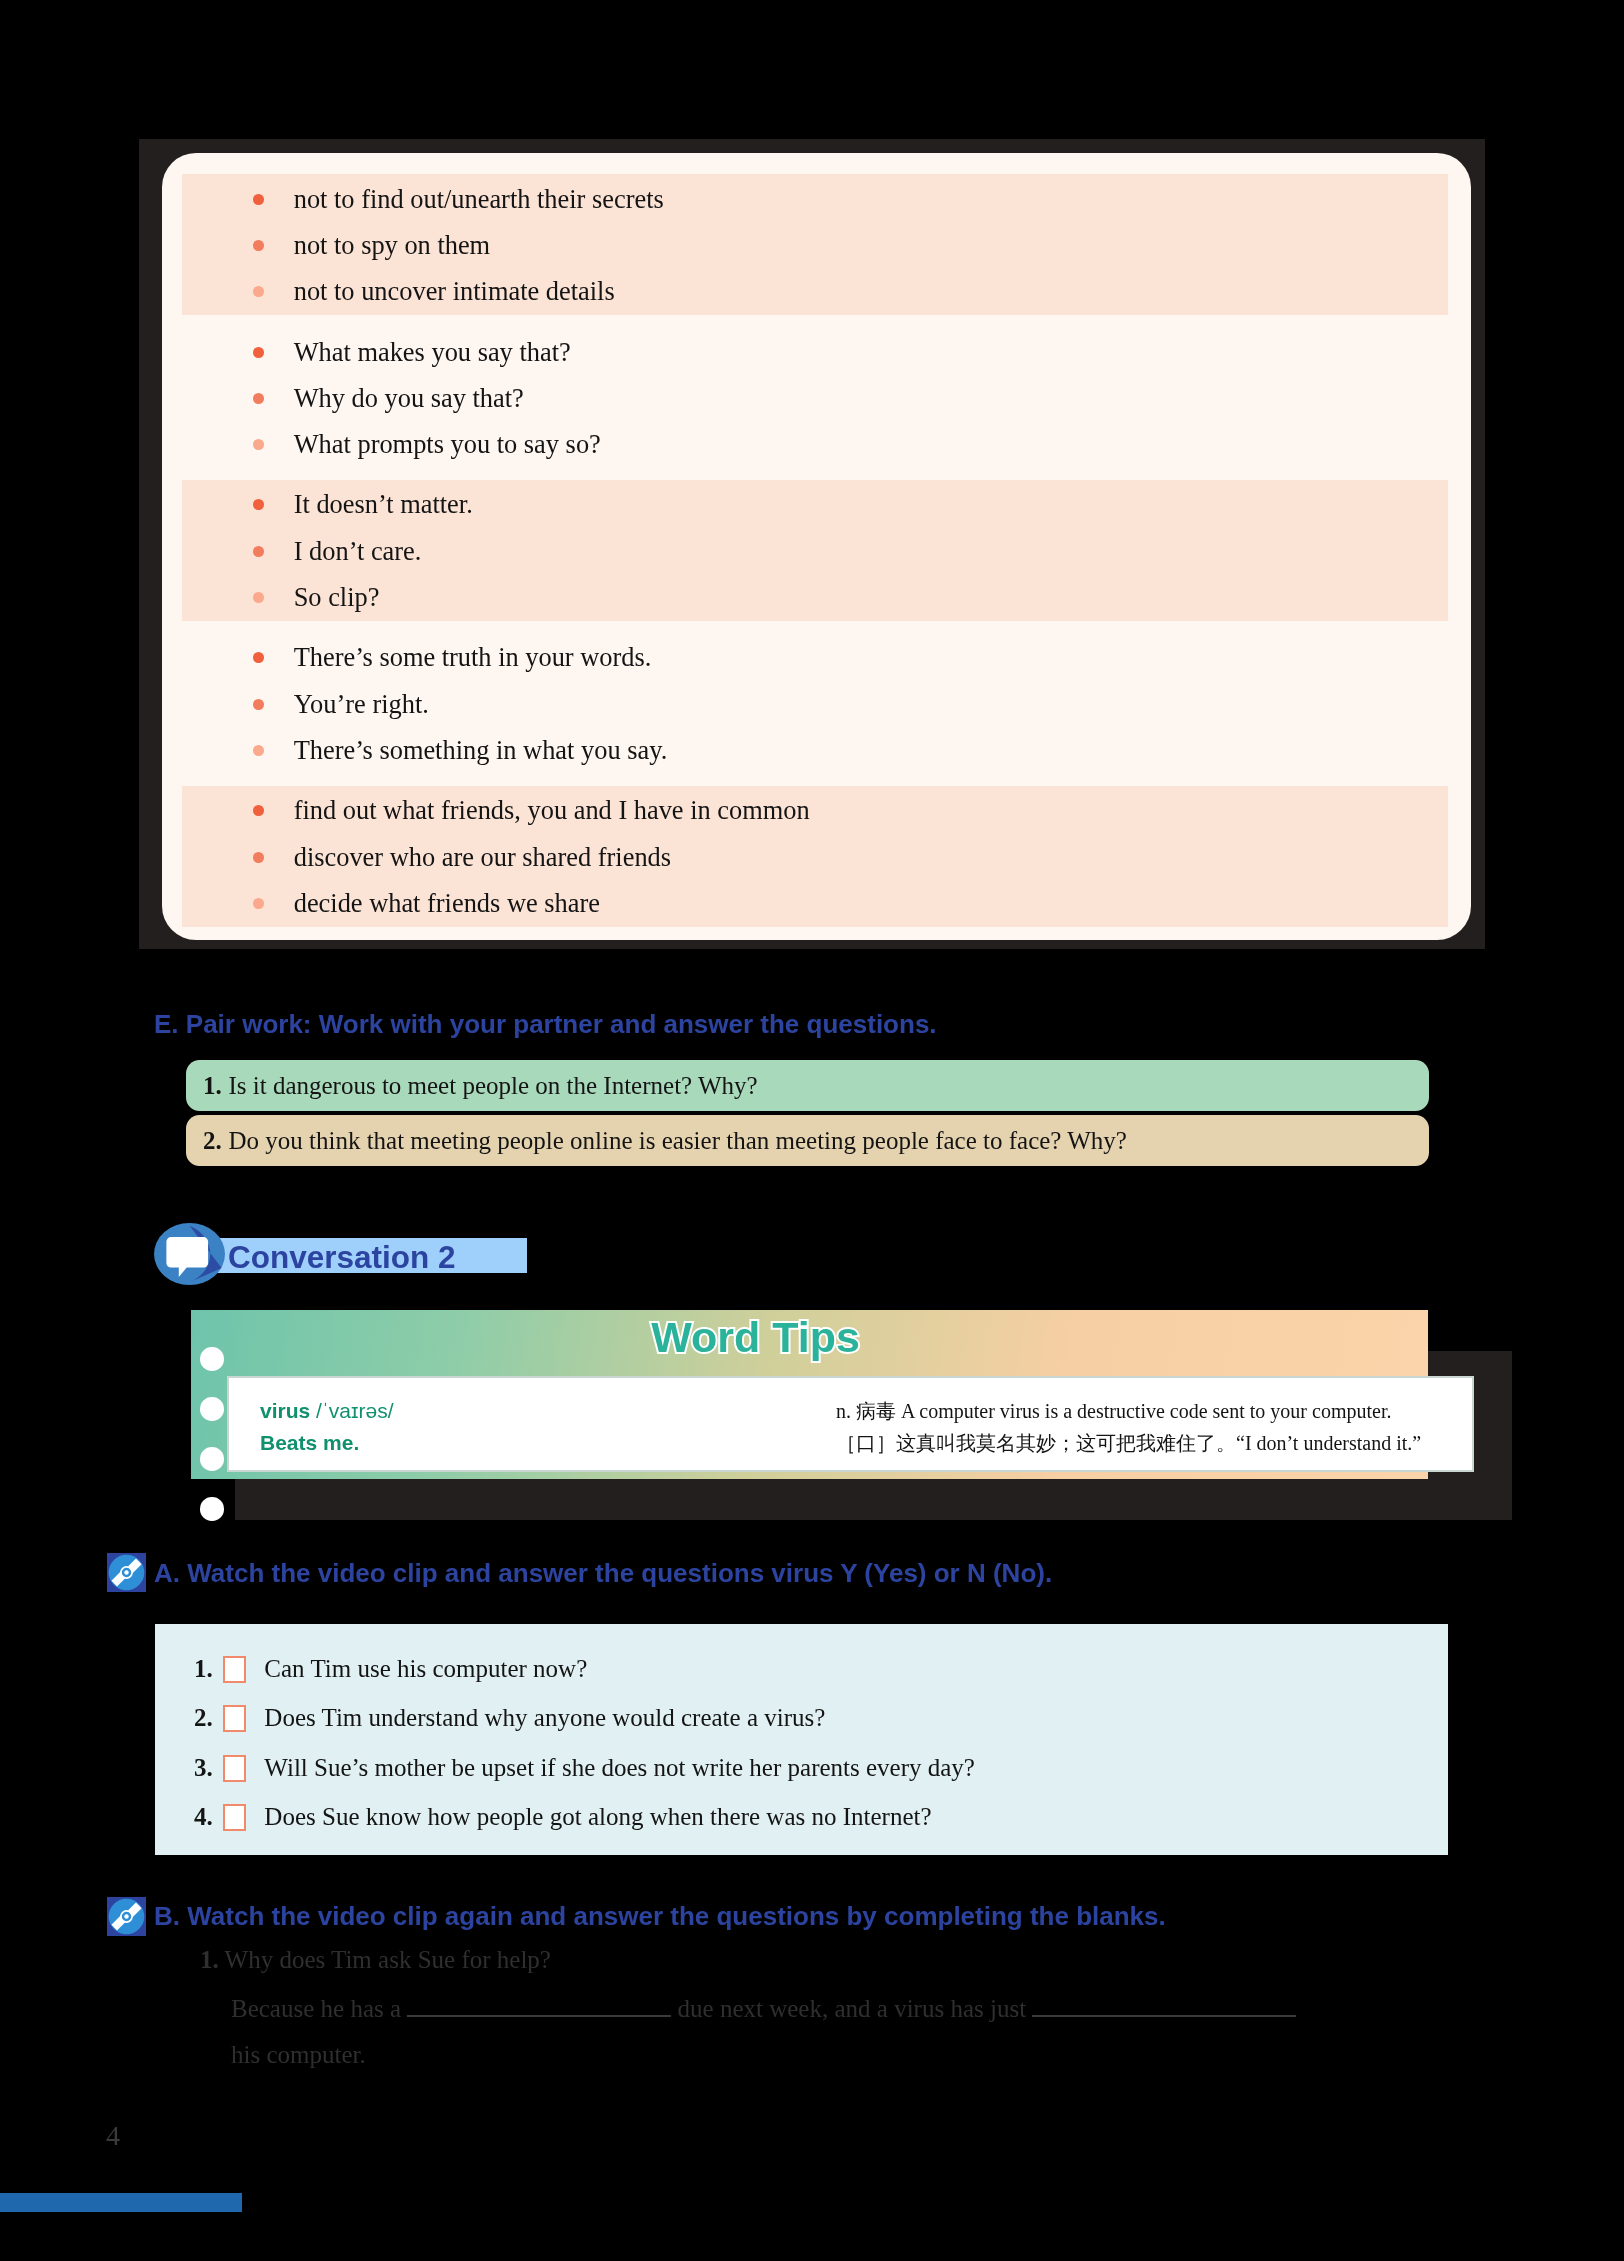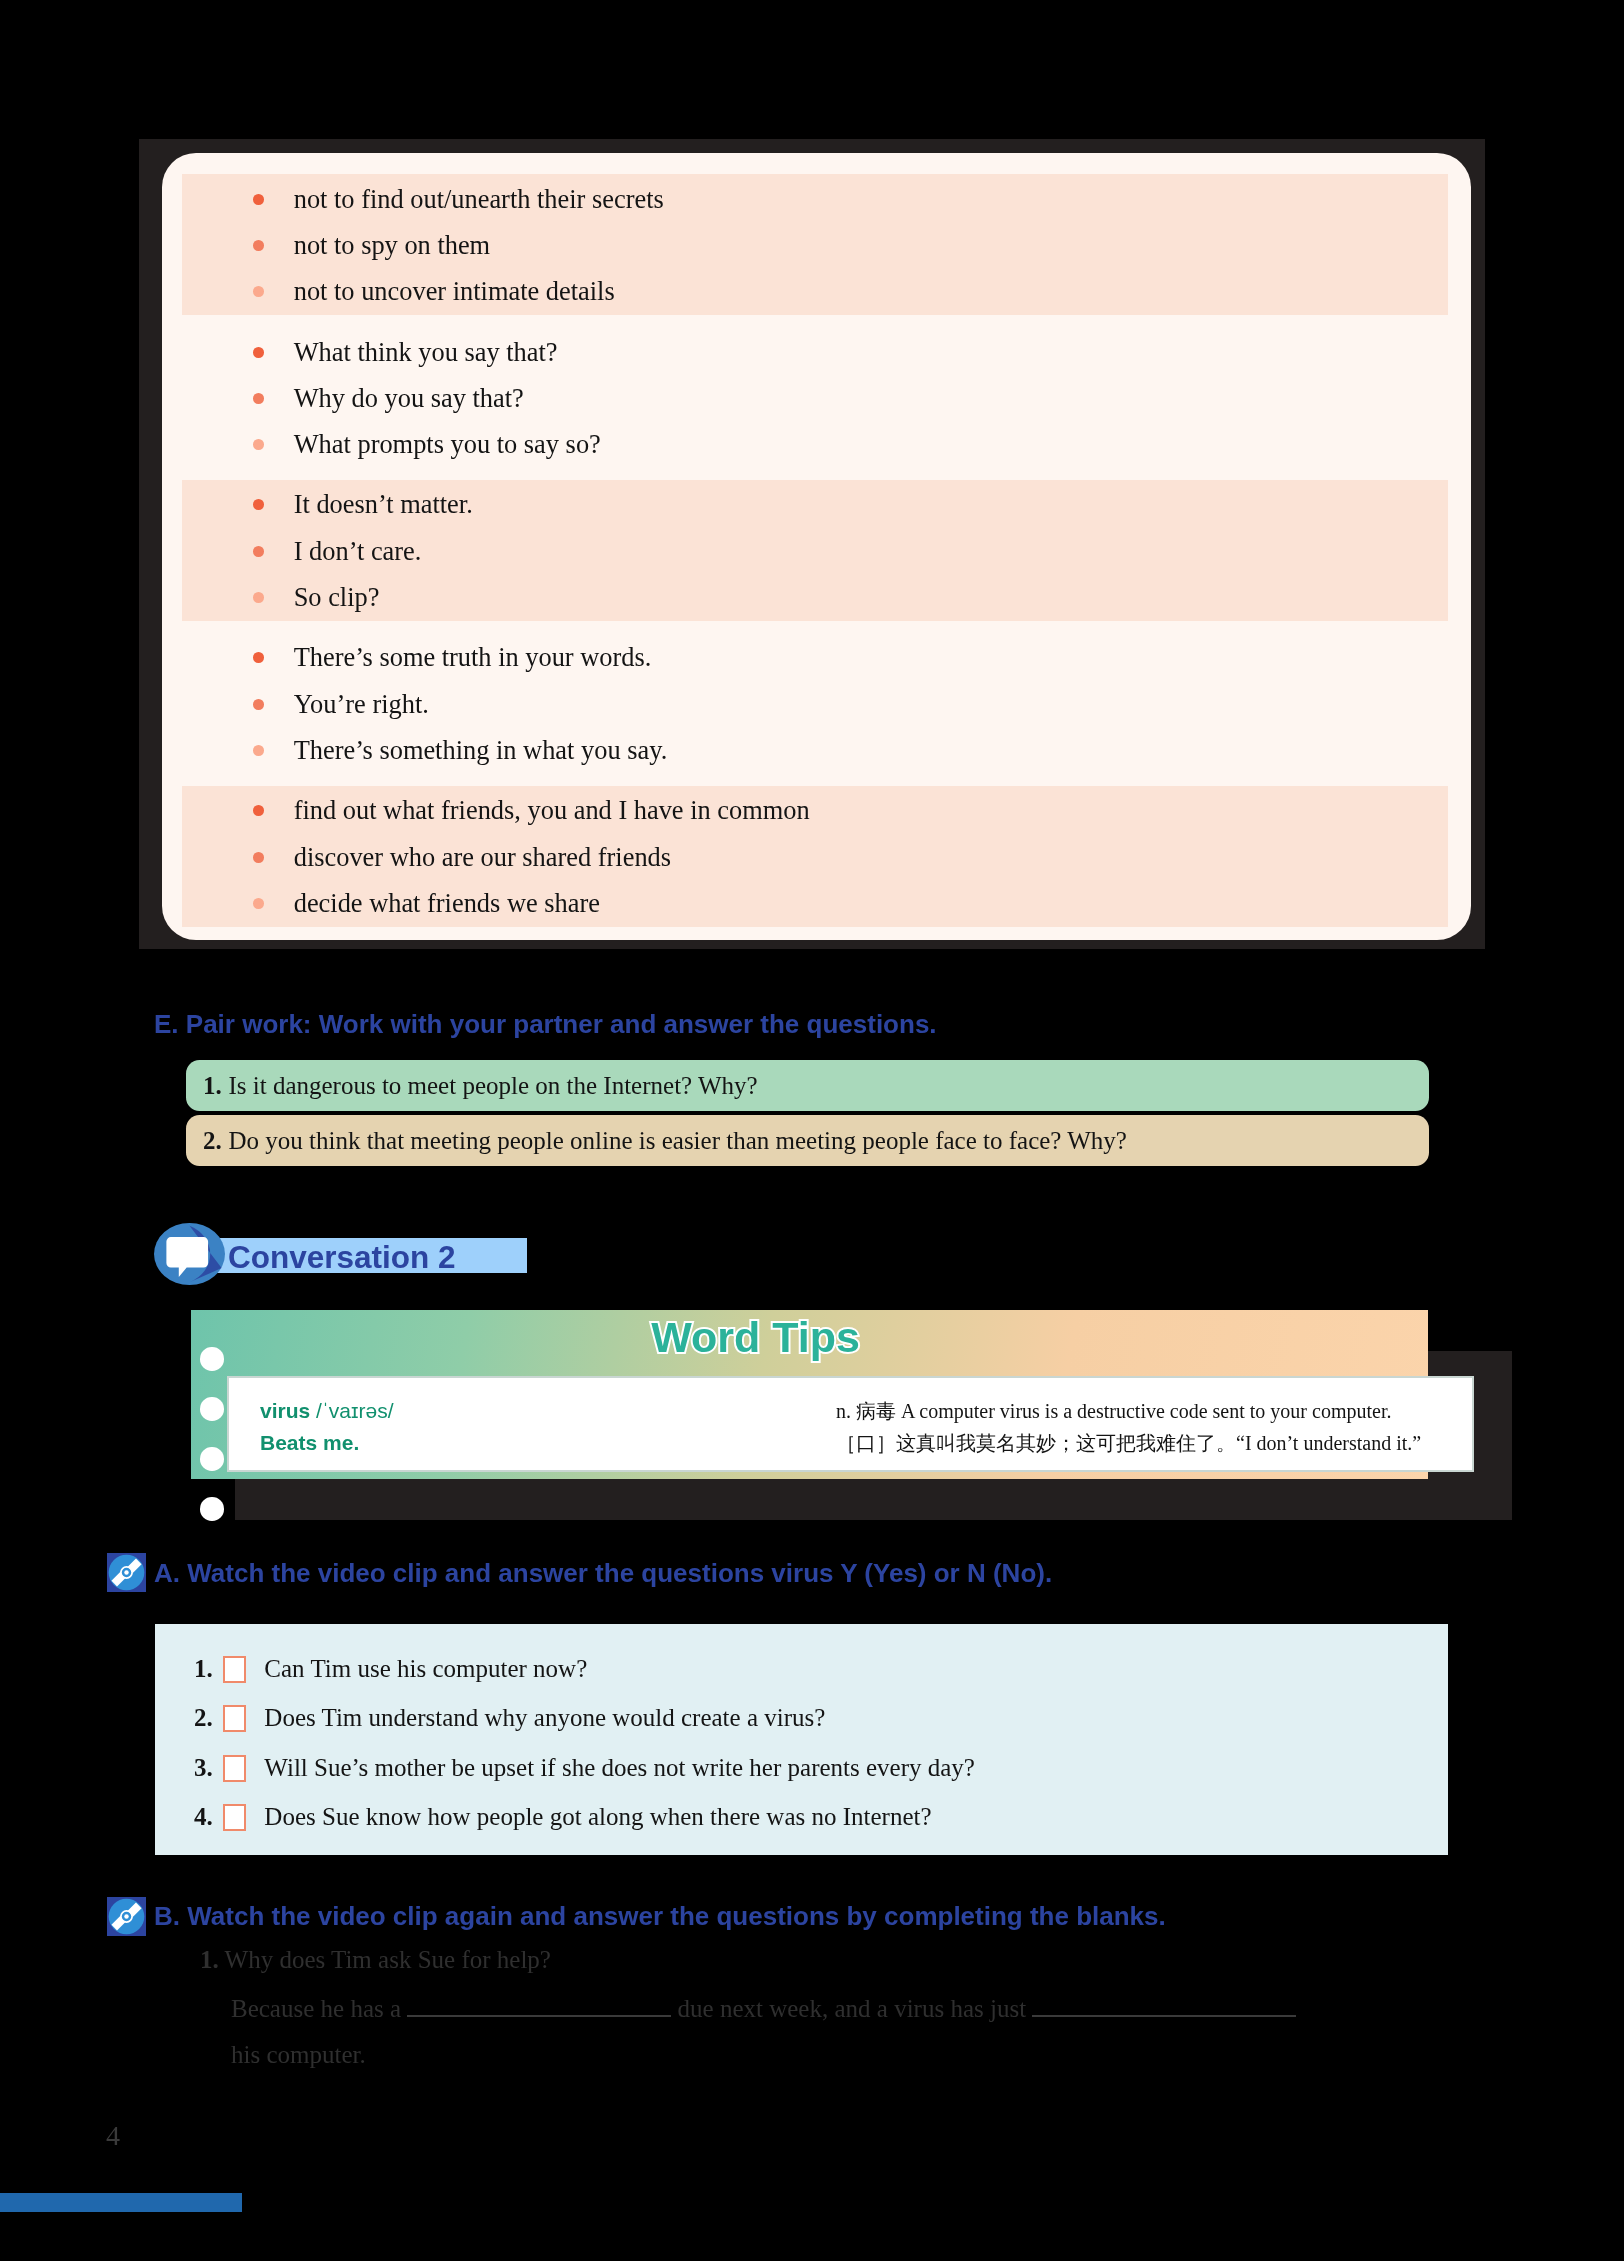--- a/index.html
+++ b/index.html
@@ -153,21 +153,21 @@
       <div class="bline" style="top: 232px;">
         <span class="bdot o2"></span>
         <span>not to spy on them</span>
       </div>
       <div class="bline" style="top: 278px;">
         <span class="bdot o3"></span>
         <span>not to uncover intimate details</span>
       </div>
       <div class="bline" style="top: 339px;">
         <span class="bdot "></span>
-        <span>What think you say that?</span>
+        <span>What makes you say that?</span>
       </div>
       <div class="bline" style="top: 385px;">
         <span class="bdot o2"></span>
         <span>Why do you say that?</span>
       </div>
       <div class="bline" style="top: 431px;">
         <span class="bdot o3"></span>
         <span>What prompts you to say so?</span>
       </div>
       <div class="bline" style="top: 491px;">

